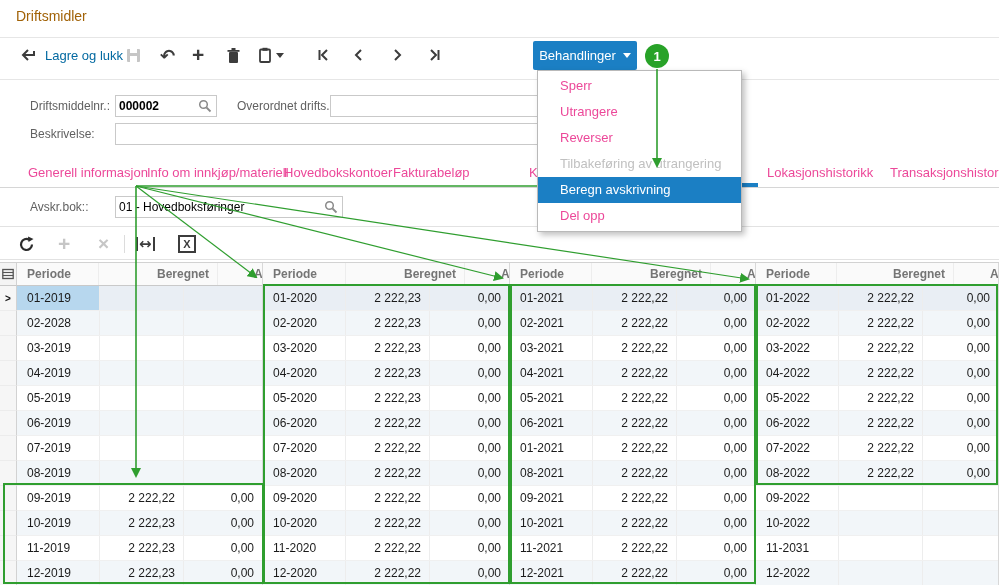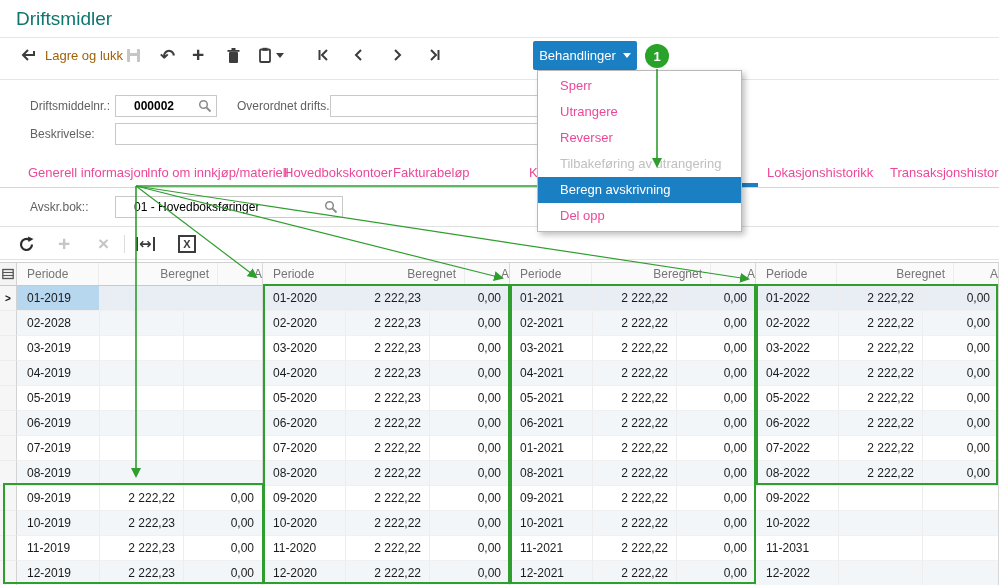--- a/index.html
+++ b/index.html
@@ -1,39 +1,39 @@
 <!DOCTYPE html>
 <html><head>
 <meta charset="utf-8">
 <style>
   html,body{margin:0;padding:0;background:#fff;}
   #app{position:relative;width:999px;height:585px;font-family:"Liberation Sans",sans-serif;
        background:#fff;overflow:hidden;color:#333;}
   .hline{position:absolute;left:0;width:999px;height:1px;background:#e6e6e6;}
 
   
-  .page-title{position:absolute;left:16px;top:8px;font-size:19px;color:#0f766e;}
+  .page-title{position:absolute;left:16px;top:8px;font-size:14px;color:#a16207;}
 
   
   .tb-item{position:absolute;top:42px;height:26px;display:flex;align-items:center;color:#4a4a4a;}
-  .tb-link{font-size:13px;color:#a16207;}
+  .tb-link{font-size:13px;color:#0369a1;}
   .tb-glyph{font-size:18px;font-weight:bold;color:#3c3c3c;}
   .tb-glyph.dis{color:#c6c6c6;}
   .caret-dark{display:inline-block;width:0;height:0;border-left:4px solid transparent;
       border-right:4px solid transparent;border-top:5px solid #3c3c3c;margin-left:4px;}
   .beh-btn{position:absolute;left:533px;top:41px;width:104px;height:29px;background:#1b7fc4;
       border-radius:2px;color:#fff;font-size:13px;display:flex;align-items:center;
       justify-content:center;z-index:10;cursor:pointer;}
   .caret-white{display:inline-block;width:0;height:0;border-left:4px solid transparent;
       border-right:4px solid transparent;border-top:5px solid #fff;margin-left:7px;}
 
   
   .f-label{position:absolute;font-size:12px;color:#616161;height:22px;line-height:22px;}
   .f-input{position:absolute;height:22px;border:1px solid #c9c9c9;background:#fff;
-      box-sizing:border-box;font-size:12px;line-height:20px;padding:0 18px;color:#000;}
+      box-sizing:border-box;font-size:12px;line-height:20px;padding:0 3px;color:#000;}
   .f-input .mag{position:absolute;right:4px;top:3px;}
   .bold-val{font-weight:bold;}
 
   
   #tab-bar{position:absolute;left:0;top:160px;width:999px;height:27px;border-bottom:1px solid #d6d6d6;
       font-size:13px;color:#ec4899;}
   .tab{position:absolute;top:5px;white-space:nowrap;cursor:pointer;}
   .t0{left:28px}.t1{left:147px}.t2{left:284px}.t3{left:393px}.t4{left:529px}.t5{left:767px}.t6{left:890px}
   .active-underline{position:absolute;left:742px;top:183px;width:16px;height:4px;background:#1b7fc4;}
 
@@ -59,21 +59,21 @@
       box-sizing:content-box;font-size:12px;}
   #rowhead{position:absolute;left:0;top:0;width:17px;height:323px;}
   .rh-head{height:23px;background:#f4f4f4;border-bottom:1px solid #c9c9c9;border-right:1px solid #d2d2d2;
       box-sizing:border-box;display:flex;align-items:center;justify-content:center;}
   .rh-cell{height:25px;background:#f6f6f6;border-bottom:1px solid #ececec;border-right:1px solid #d2d2d2;
       box-sizing:border-box;font-weight:bold;font-size:10px;color:#111;
       display:flex;align-items:center;justify-content:center;}
   .grid-group{position:absolute;top:0;height:323px;border-right:1px solid #d8d8d8;box-sizing:border-box;}
   .g0{left:17px;width:246px}.g1{left:263px;width:247px}.g2{left:510px;width:246px}.g3{left:756px;width:243px}
   .g-head{display:flex;height:23px;background:#fafafa;border-bottom:1px solid #c9c9c9;box-sizing:border-box;
-      color:#757575;font-weight:normal;gap:36px;}
+      color:#757575;font-weight:bold;gap:36px;}
   .g-row{display:flex;height:25px;border-bottom:1px solid #f0f0f0;box-sizing:border-box;background:#fff;color:#1a1a1a;}
   .g-row.alt{background:#f2f6f9;}
   .g-row.sel{background:#e9eef4;justify-content:center;}
   .cell{box-sizing:border-box;line-height:24px;border-right:1px solid #ededed;overflow:hidden;white-space:nowrap;}
   .c-per{width:83px;padding-left:10px;}
   .c-ber{width:84px;text-align:right;padding-right:8px;}
   .c-avs{flex:1;text-align:right;padding-right:8px;border-right:none;}
   .g-head .cell{line-height:22px;}
   .selcell{background:#b7d7ee;}
 

